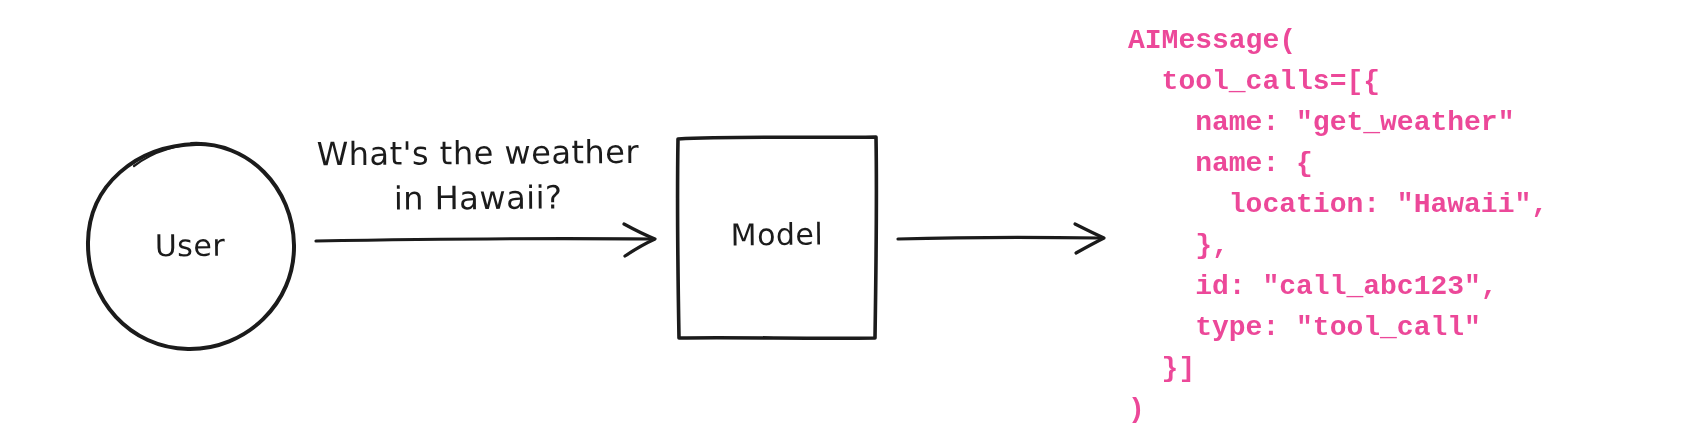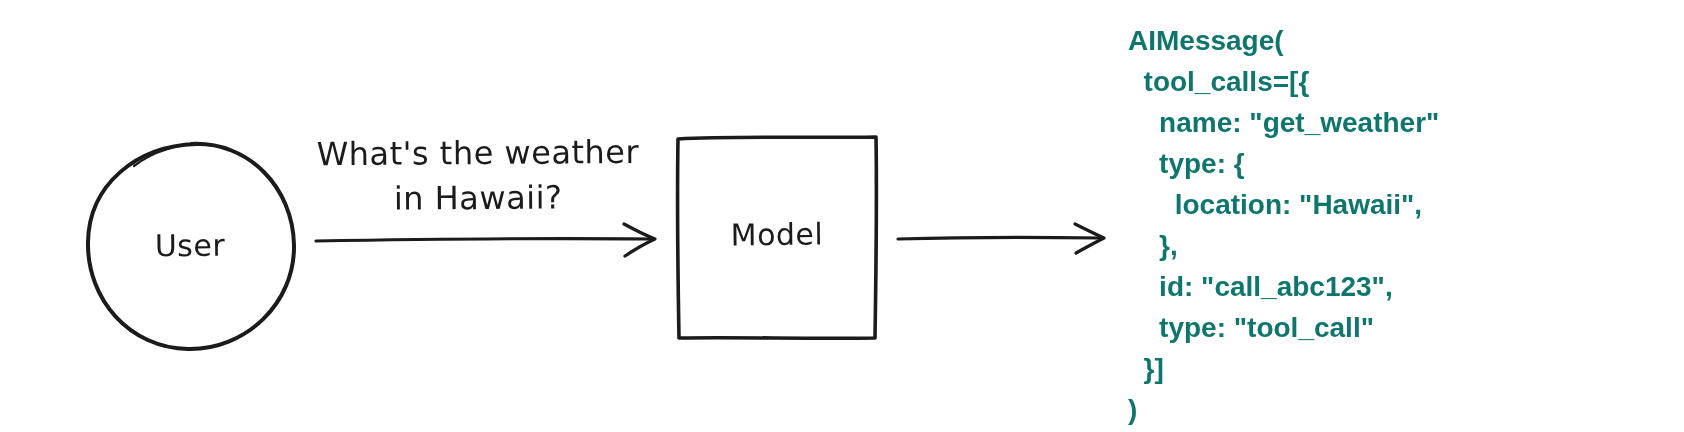--- a/index.html
+++ b/index.html
@@ -39,25 +39,25 @@
     top: 131px;
     width: 376px;
     font-size: 32px;
     line-height: 45px;
     text-align: center;
     transform: rotate(-0.4deg);
   }
   .code {
     left: 1128px;
     top: 20px;
-    font-family: Liberation Sans, sans-serif;
+    font-family: Liberation Mono, monospace;
     font-weight: bold;
     font-size: 28px;
     line-height: 41px;
-    color: #0f766e;
+    color: #ec4899;
   }
   .code-line {
     white-space: pre;
     height: 41px;
   }
 </style>
 </head>
 <body>
 
 <div class="canvas">
@@ -85,21 +85,21 @@
 
   <svg class="shape" style="left:890px; top:220px;" width="222" height="38" viewBox="0 0 222 38">
     <path d="M 8 19 C 75 17, 150 17, 210 18" stroke-width="3.2"></path>
     <path d="M 185 4 C 195 9, 205 14, 214 18 C 204 23, 195 28, 186 33" stroke-width="3.2"></path>
   </svg>
 
   <div class="abs code">
     <div class="code-line">AIMessage(</div>
     <div class="code-line">  tool_calls=[{</div>
     <div class="code-line">    name: "get_weather"</div>
-    <div class="code-line">    type: {</div>
+    <div class="code-line">    name: {</div>
     <div class="code-line">      location: "Hawaii",</div>
     <div class="code-line">    },</div>
     <div class="code-line">    id: "call_abc123",</div>
     <div class="code-line">    type: "tool_call"</div>
     <div class="code-line">  }]</div>
     <div class="code-line">)</div>
   </div>
 
 </div>
 

